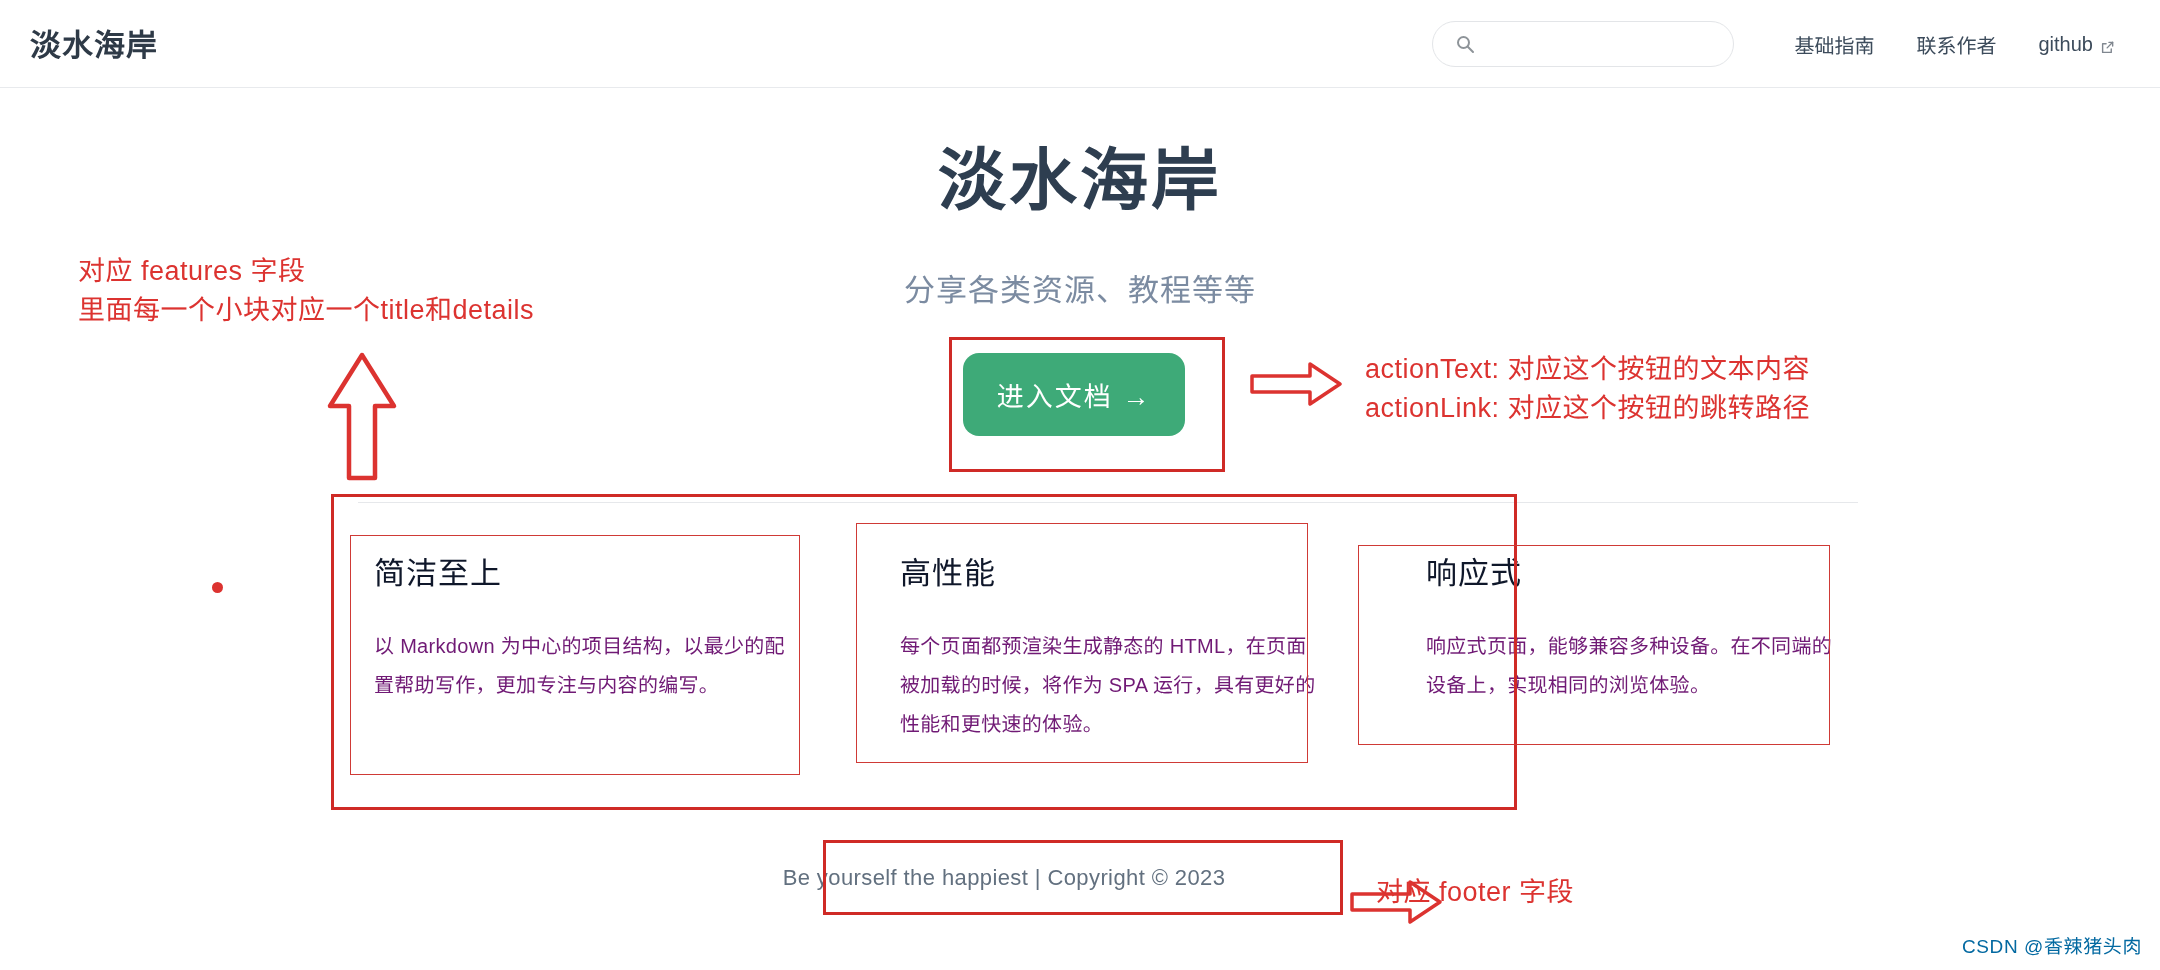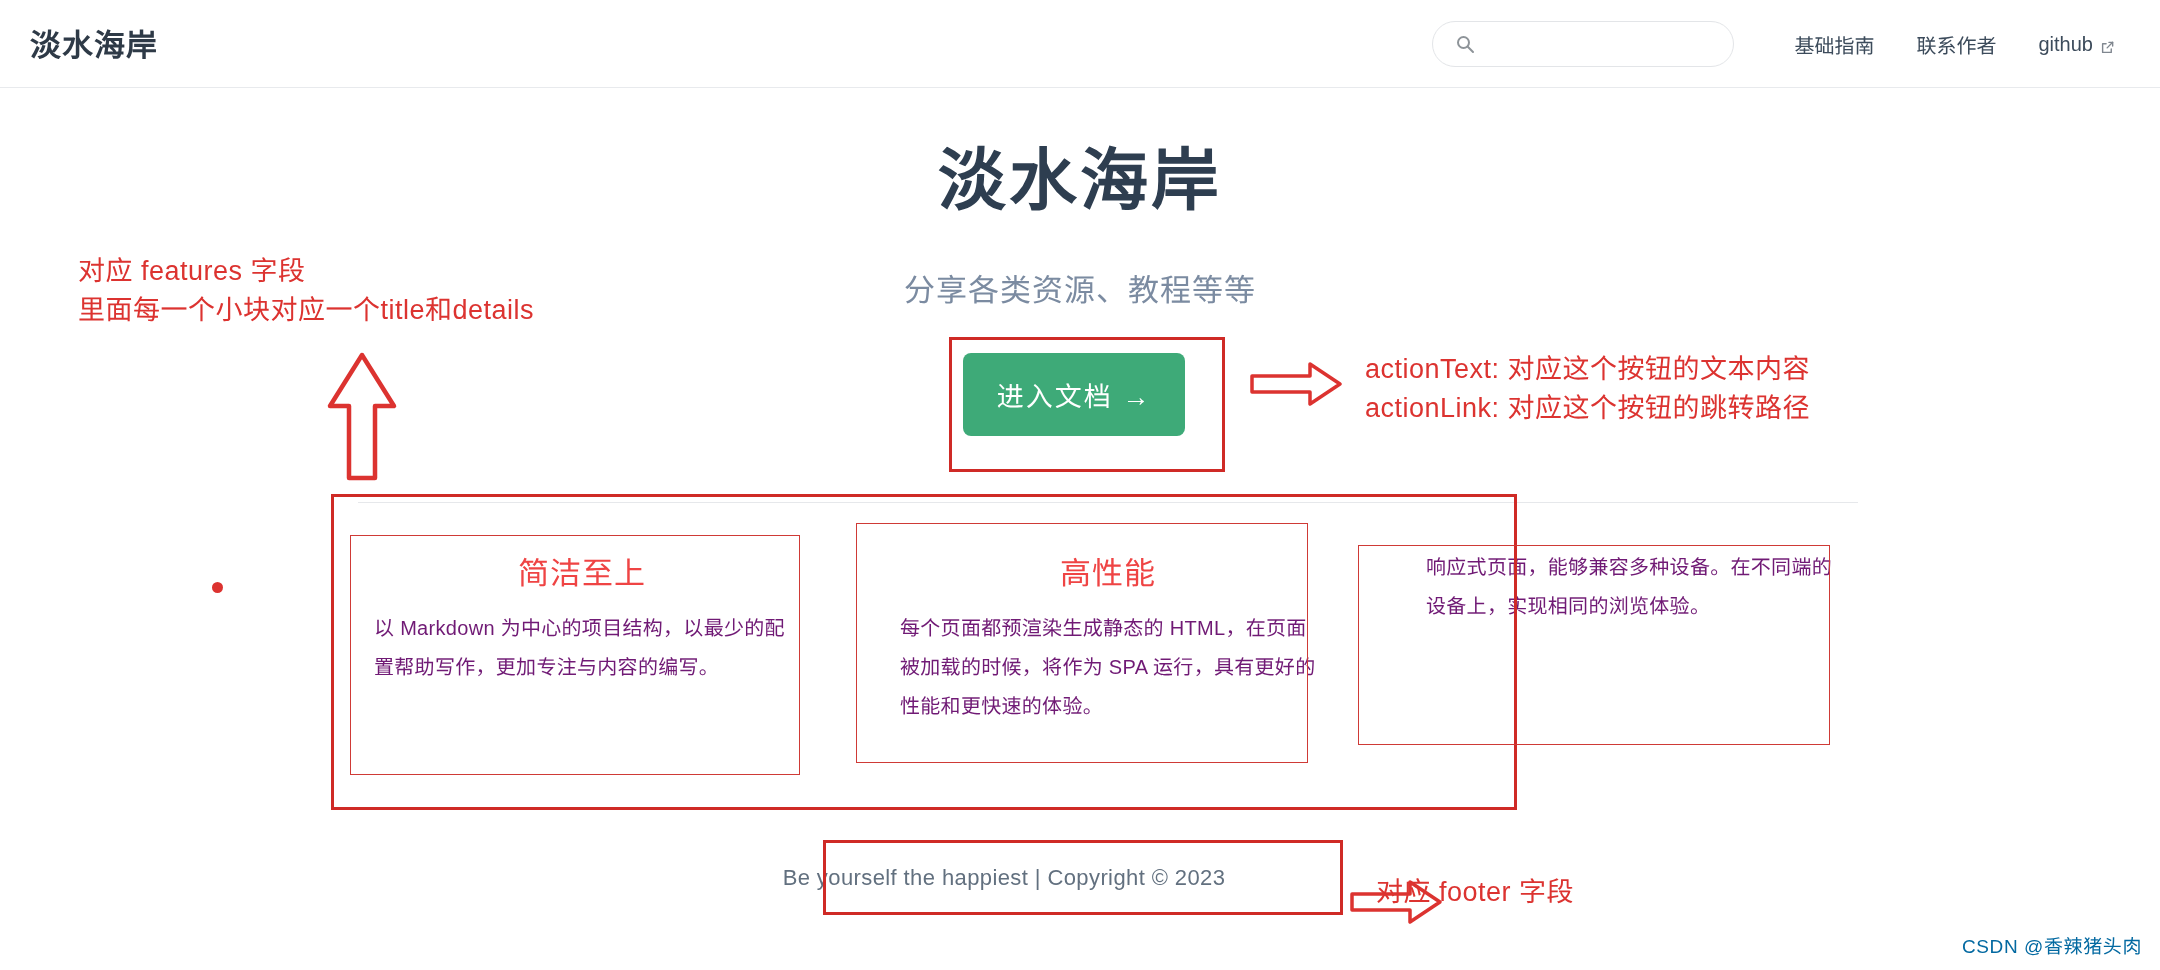--- a/index.html
+++ b/index.html
@@ -47,41 +47,40 @@
   .hero-title {
     position:absolute; left:0; top:125px; width:2160px; text-align:center;
     font-size:68px; font-weight:800; color:#2e3e50; letter-spacing:3px;
   }
   .hero-tagline {
     position:absolute; left:0; top:265px; width:2160px; text-align:center;
     font-size:31px; color:#7b8ba1; font-weight:500; letter-spacing:1px;
   }
   .action-btn {
     position:absolute; left:963px; top:353px; width:222px; height:83px;
-    background:#3eaa78; color:#fff; border-radius:8px; border:none;
+    background:#3eaa78; color:#fff; border-radius:16px; border:none;
     font-size:27px; font-family:inherit; letter-spacing:2px; cursor:pointer;
     display:flex; align-items:center; justify-content:center;
   }
 
   
   .features-divider {
     position:absolute; left:358px; top:502px; width:1500px; height:1px;
     background:#e6e8eb;
   }
   .features-row {
     position:absolute; left:348px; top:520px; width:1520px; height:250px;
     display:flex; gap:58px;
   }
   .feature-card {
     position:relative; width:468px; padding:28px 26px 0 26px;
   }
   .feature-title {
-    font-size:31px; color:#ef4444; font-weight:500; letter-spacing:1px;
-    margin-bottom:16px;
-    text-align:center;
+    font-size:31px; color:#0f172a; font-weight:500; letter-spacing:1px;
+    margin-bottom:34px;
   }
   .feature-detail {
     font-size:20px; line-height:1.95; color:#701a75; letter-spacing:.3px;
   }
   .card-box { position:absolute; border:1.5px solid #cf3a36; }
   #cardbox1 { left:350px; top:535px; width:450px; height:240px; }
   #cardbox2 { left:856px; top:523px; width:452px; height:240px; }
   #cardbox3 { left:1358px; top:545px; width:472px; height:200px; }
 
   
@@ -164,20 +163,21 @@
   <div class="features-row">
     <div class="feature-card">
       <div class="feature-title">简洁至上</div>
       <div class="feature-detail">以 Markdown 为中心的项目结构，以最少的配置帮助写作，更加专注与内容的编写。</div>
     </div>
     <div class="feature-card">
       <div class="feature-title">高性能</div>
       <div class="feature-detail">每个页面都预渲染生成静态的 HTML，在页面被加载的时候，将作为 SPA 运行，具有更好的性能和更快速的体验。</div>
     </div>
     <div class="feature-card">
+      <div class="feature-title">响应式</div>
       <div class="feature-detail">响应式页面，能够兼容多种设备。在不同端的设备上，实现相同的浏览体验。</div>
     </div>
   </div>
 
   <div class="footer-text">Be yourself the happiest | Copyright © 2023</div>
 
   <div class="rect" id="rect-button"></div>
   <div class="rect" id="rect-features"></div>
   <div class="rect" id="rect-footer"></div>
 

